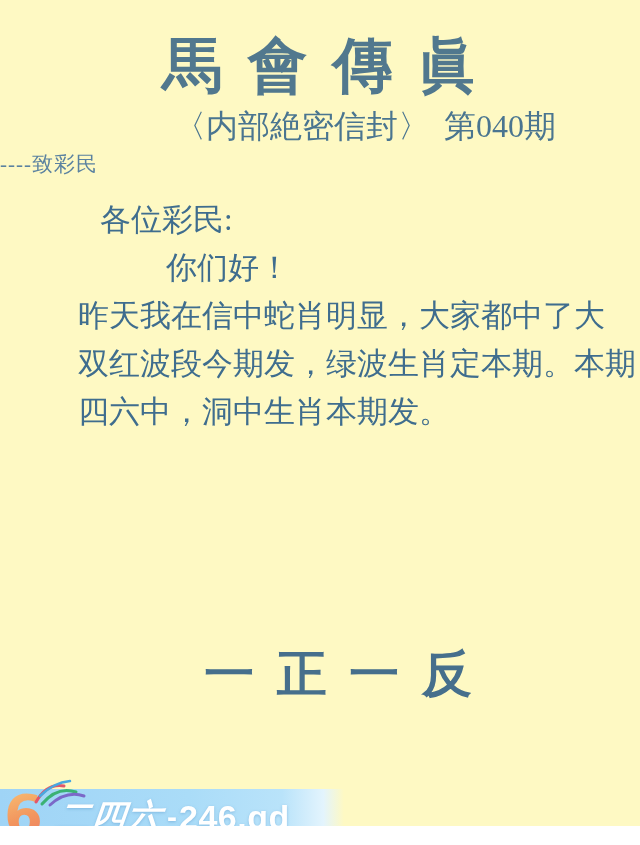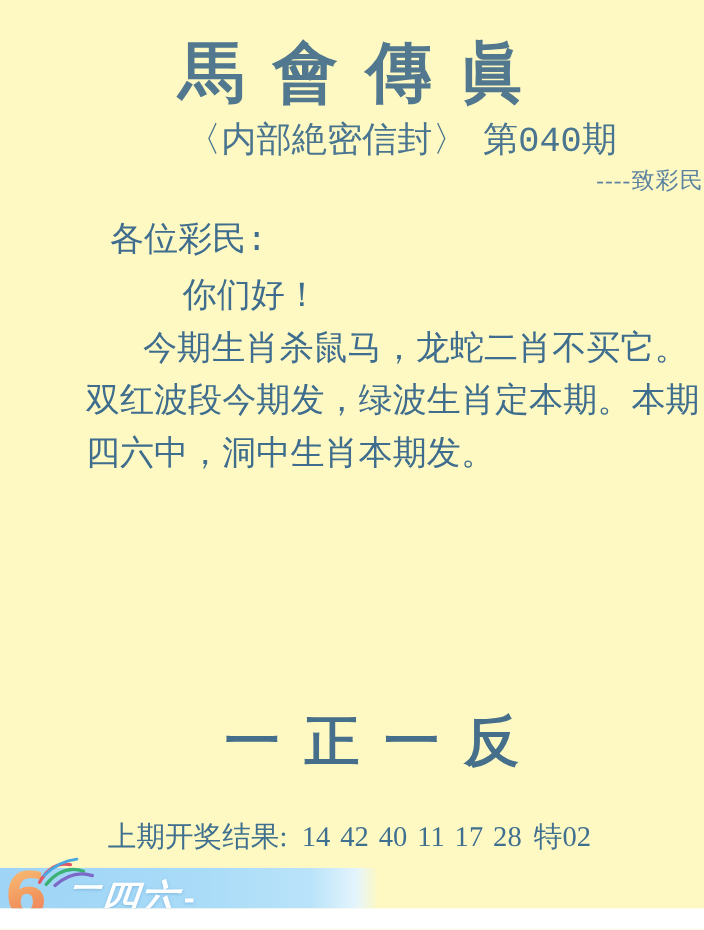--- a/index.html
+++ b/index.html
@@ -21,37 +21,37 @@
     color:#51788e;
   }
   .masthead-sub{
     position:absolute;top:104px;left:0;width:100%;
     text-align:center;
     font-size:32px;line-height:44px;
     color:#4a7590;
     transform:translateX(45px);
     white-space:nowrap;
   }
-  .masthead-sub .issue{margin-left:14px;font-family:Liberation Mono, monospace;}
+  .masthead-sub .issue{margin-left:14px;}
   .dedication{
     position:absolute;top:150px;left:0;width:100%;
-    text-align:right;
+    text-align:left;
     font-size:21px;line-height:28px;
     letter-spacing:1px;
     color:#5b82a0;
   }
 
   
   .letter{
     position:absolute;top:196px;left:78px;width:530px;
     font-size:31px;line-height:48px;
     color:#3f6d8e;
   }
   .letter .line{height:48px;white-space:nowrap;}
-  .indent-salutation{padding-left:22px;font-family:Liberation Mono, monospace;}
+  .indent-salutation{padding-left:22px;}
   .indent-greeting{padding-left:88px;}
   .indent-para{padding-left:52px;}
 
   
   .slogan{
     position:absolute;top:642px;left:0;width:100%;
     text-align:center;
     font-size:50px;line-height:64px;
     font-weight:600;
     letter-spacing:0.45em;text-indent:0.45em;
@@ -114,45 +114,36 @@
 
   <div class="masthead-title">馬會傳眞</div>
   <div class="masthead-sub">
     <span>〈内部絶密信封〉</span><span class="issue">第040期</span>
   </div>
   <div class="dedication">----致彩民</div>
 
   <div class="letter">
     <div class="line indent-salutation">各位彩民:</div>
     <div class="line indent-greeting">你们好！</div>
-    <div class="line indent-para">今期生肖杀鼠马，龙蛇二肖不买它。</div>
+    <div class="line">昨天我在信中蛇肖明显，大家都中了大</div>
     <div class="line">双红波段今期发，绿波生肖定本期。本期</div>
     <div class="line">四六中，洞中生肖本期发。</div>
   </div>
 
   <div class="slogan">一正一反</div>
 
-  <div class="results">
-    <span class="label">上期开奖结果:</span>
-    <span class="num">14</span>
-    <span class="num">42</span>
-    <span class="num">40</span>
-    <span class="num">11</span>
-    <span class="num">17</span>
-    <span class="num">28</span>
-    <span class="special"><span>特</span><span>02</span></span>
-  </div>
 
   <div class="footer-band">
     <span class="logo-digit">6</span>
     <svg class="ribbons" width="58" height="30" viewBox="0 0 58 30">
       <path d="M6 24 C 14 10, 24 6, 34 8" stroke="#e2566a" stroke-width="3" fill="none" stroke-linecap="round"></path>
       <path d="M12 26 C 22 14, 34 10, 46 14" stroke="#3bb273" stroke-width="3" fill="none" stroke-linecap="round"></path>
       <path d="M20 27 C 30 18, 42 14, 54 18" stroke="#7b68c8" stroke-width="3" fill="none" stroke-linecap="round"></path>
       <path d="M10 18 C 20 8, 30 4, 40 3" stroke="#49a8e0" stroke-width="2.5" fill="none" stroke-linecap="round"></path>
     </svg>
     <div class="brand">
       <span class="brand-cn">二四六</span>
       <span class="brand-sep">-</span>
+      <span class="brand-domain">246.gd</span>
     </div>
   </div>
 
 </div>
 
 </body></html>

